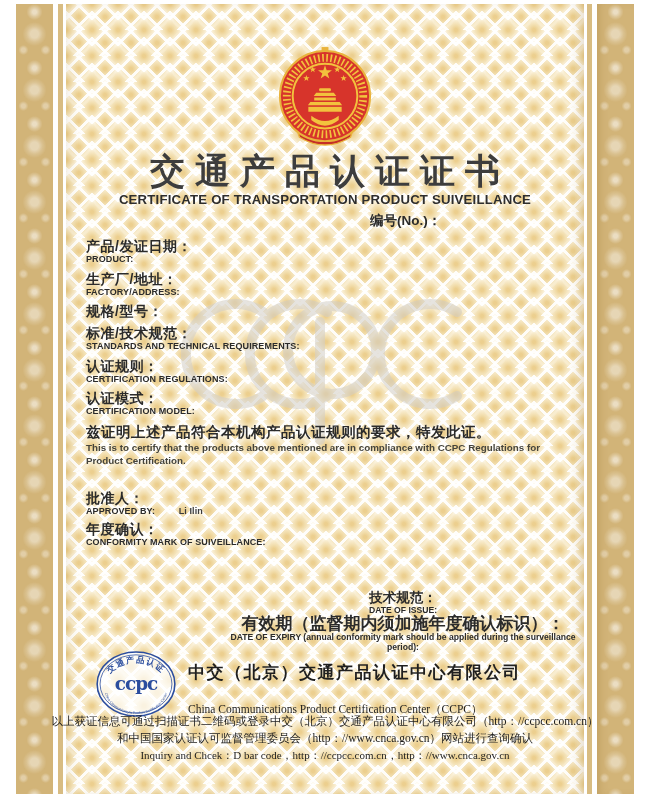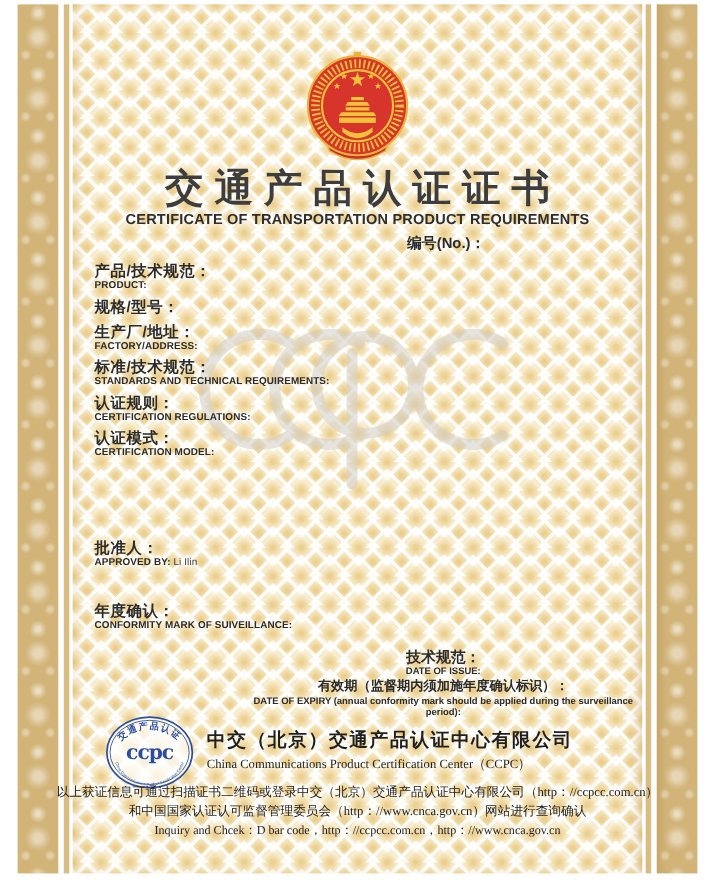--- a/index.html
+++ b/index.html
@@ -44,35 +44,35 @@
   
   .fields{left:86px;top:238px;right:80px;}
   .field{margin-bottom:6px;}
   .f-zh{font-size:14px;line-height:16px;font-weight:800;color:#2b2b2b;letter-spacing:.5px;}
   .f-en{font-size:9px;line-height:10.5px;font-weight:800;color:#2b2b2b;letter-spacing:.1px;}
   .statement{margin-top:6px;}
   .s-zh{font-size:14.5px;line-height:18px;font-weight:800;color:#2b2b2b;letter-spacing:.5px;}
   .s-en{font-size:9.8px;line-height:13px;font-weight:600;color:#45443c;}
 
   .approver{left:86px;top:490px;}
-  .value{font-weight:400;color:#3c3c3c;}
-  .conformity{left:86px;top:521px;margin-top:26px;}
+  .value{font-weight:700;color:#3c3c3c;margin-left:21px;}
+  .conformity{left:86px;top:521px;}
 
   
   .dates{left:230px;top:590px;width:346px;text-align:center;}
   .d-zh{font-size:13.5px;line-height:15px;font-weight:800;color:#2b2b2b;}
   .d-en{font-size:8.6px;line-height:10px;font-weight:800;color:#2b2b2b;text-align:center;}
-  .d-zh2{font-size:12px;line-height:17px;font-weight:800;color:#2b2b2b;}
+  .d-zh2{font-size:17px;line-height:17px;font-weight:800;color:#2b2b2b;}
 
   
   .seal{left:94px;top:650px;width:84px;height:68px;}
   .issuer{left:188px;top:661px;}
   .company-zh{font-size:17px;font-weight:600;color:#1f1f1f;letter-spacing:1.5px;
               font-family:"Liberation Serif","DejaVu Serif",serif;text-align:center;}
-  .company-en{margin-top:3px;font-size:11.5px;color:#1f1f1f;
+  .company-en{margin-top:18px;font-size:11.5px;color:#1f1f1f;
               font-family:"Liberation Serif","DejaVu Serif",serif;}
 
   
   .footer{left:0;right:0;top:713px;text-align:center;color:#1d1d1d;
           font-family:"Liberation Serif","DejaVu Serif",serif;}
   .ft1,.ft2{font-size:11.5px;line-height:17px;}
   .ft3{font-size:11px;line-height:17px;}
 
   .watermark{left:170px;top:278px;width:310px;height:170px;opacity:.55;}
 </style>
@@ -115,46 +115,50 @@
       <rect x="44" y="42" width="12" height="3" rx="1"></rect>
       <path d="M41 46.5 L59 46.5 L61.5 50 L38.5 50 Z"></path>
       <rect x="39" y="51.5" width="22" height="3"></rect>
       <path d="M35 56 L65 56 L67.5 59.5 L32.5 59.5 Z"></path>
       <rect x="33" y="61" width="34" height="5"></rect>
       <path d="M36 70 Q50 81 64 70 L64 74.5 Q50 86 36 74.5 Z"></path>
     </g>
   </svg>
 
   <div class="abs title c">交通产品认证证书</div>
-  <div class="abs subtitle c">CERTIFICATE OF TRANSPORTATION PRODUCT REQUIREMENTS</div>
+  <div class="abs subtitle c">CERTIFICATE OF TRANSPORTATION PRODUCT SUIVEILLANCE</div>
   <div class="abs certno">编号(No.)：</div>
 
   <div class="abs fields">
     <div class="field">
-      <div class="f-zh">产品/技术规范：</div>
+      <div class="f-zh">产品/发证日期：</div>
       <div class="f-en">PRODUCT:</div>
-    </div>
-    <div class="field">
-      <div class="f-zh">规格/型号：</div>
     </div>
     <div class="field">
       <div class="f-zh">生产厂/地址：</div>
       <div class="f-en">FACTORY/ADDRESS:</div>
     </div>
     <div class="field">
+      <div class="f-zh">规格/型号：</div>
+    </div>
+    <div class="field">
       <div class="f-zh">标准/技术规范：</div>
       <div class="f-en">STANDARDS AND TECHNICAL REQUIREMENTS:</div>
     </div>
     <div class="field">
       <div class="f-zh">认证规则：</div>
       <div class="f-en">CERTIFICATION REGULATIONS:</div>
     </div>
     <div class="field">
       <div class="f-zh">认证模式：</div>
       <div class="f-en">CERTIFICATION MODEL:</div>
+    </div>
+    <div class="statement">
+      <div class="s-zh">兹证明上述产品符合本机构产品认证规则的要求，特发此证。</div>
+      <div class="s-en">This is to certify that the products above mentioned are in compliance with CCPC Regulations for Product Certification.</div>
     </div>
   </div>
 
   <div class="abs approver">
     <div class="f-zh">批准人：</div>
     <div class="f-en">
       <span>APPROVED BY:</span>
       <span class="value">Li Ilin</span>
     </div>
   </div>

